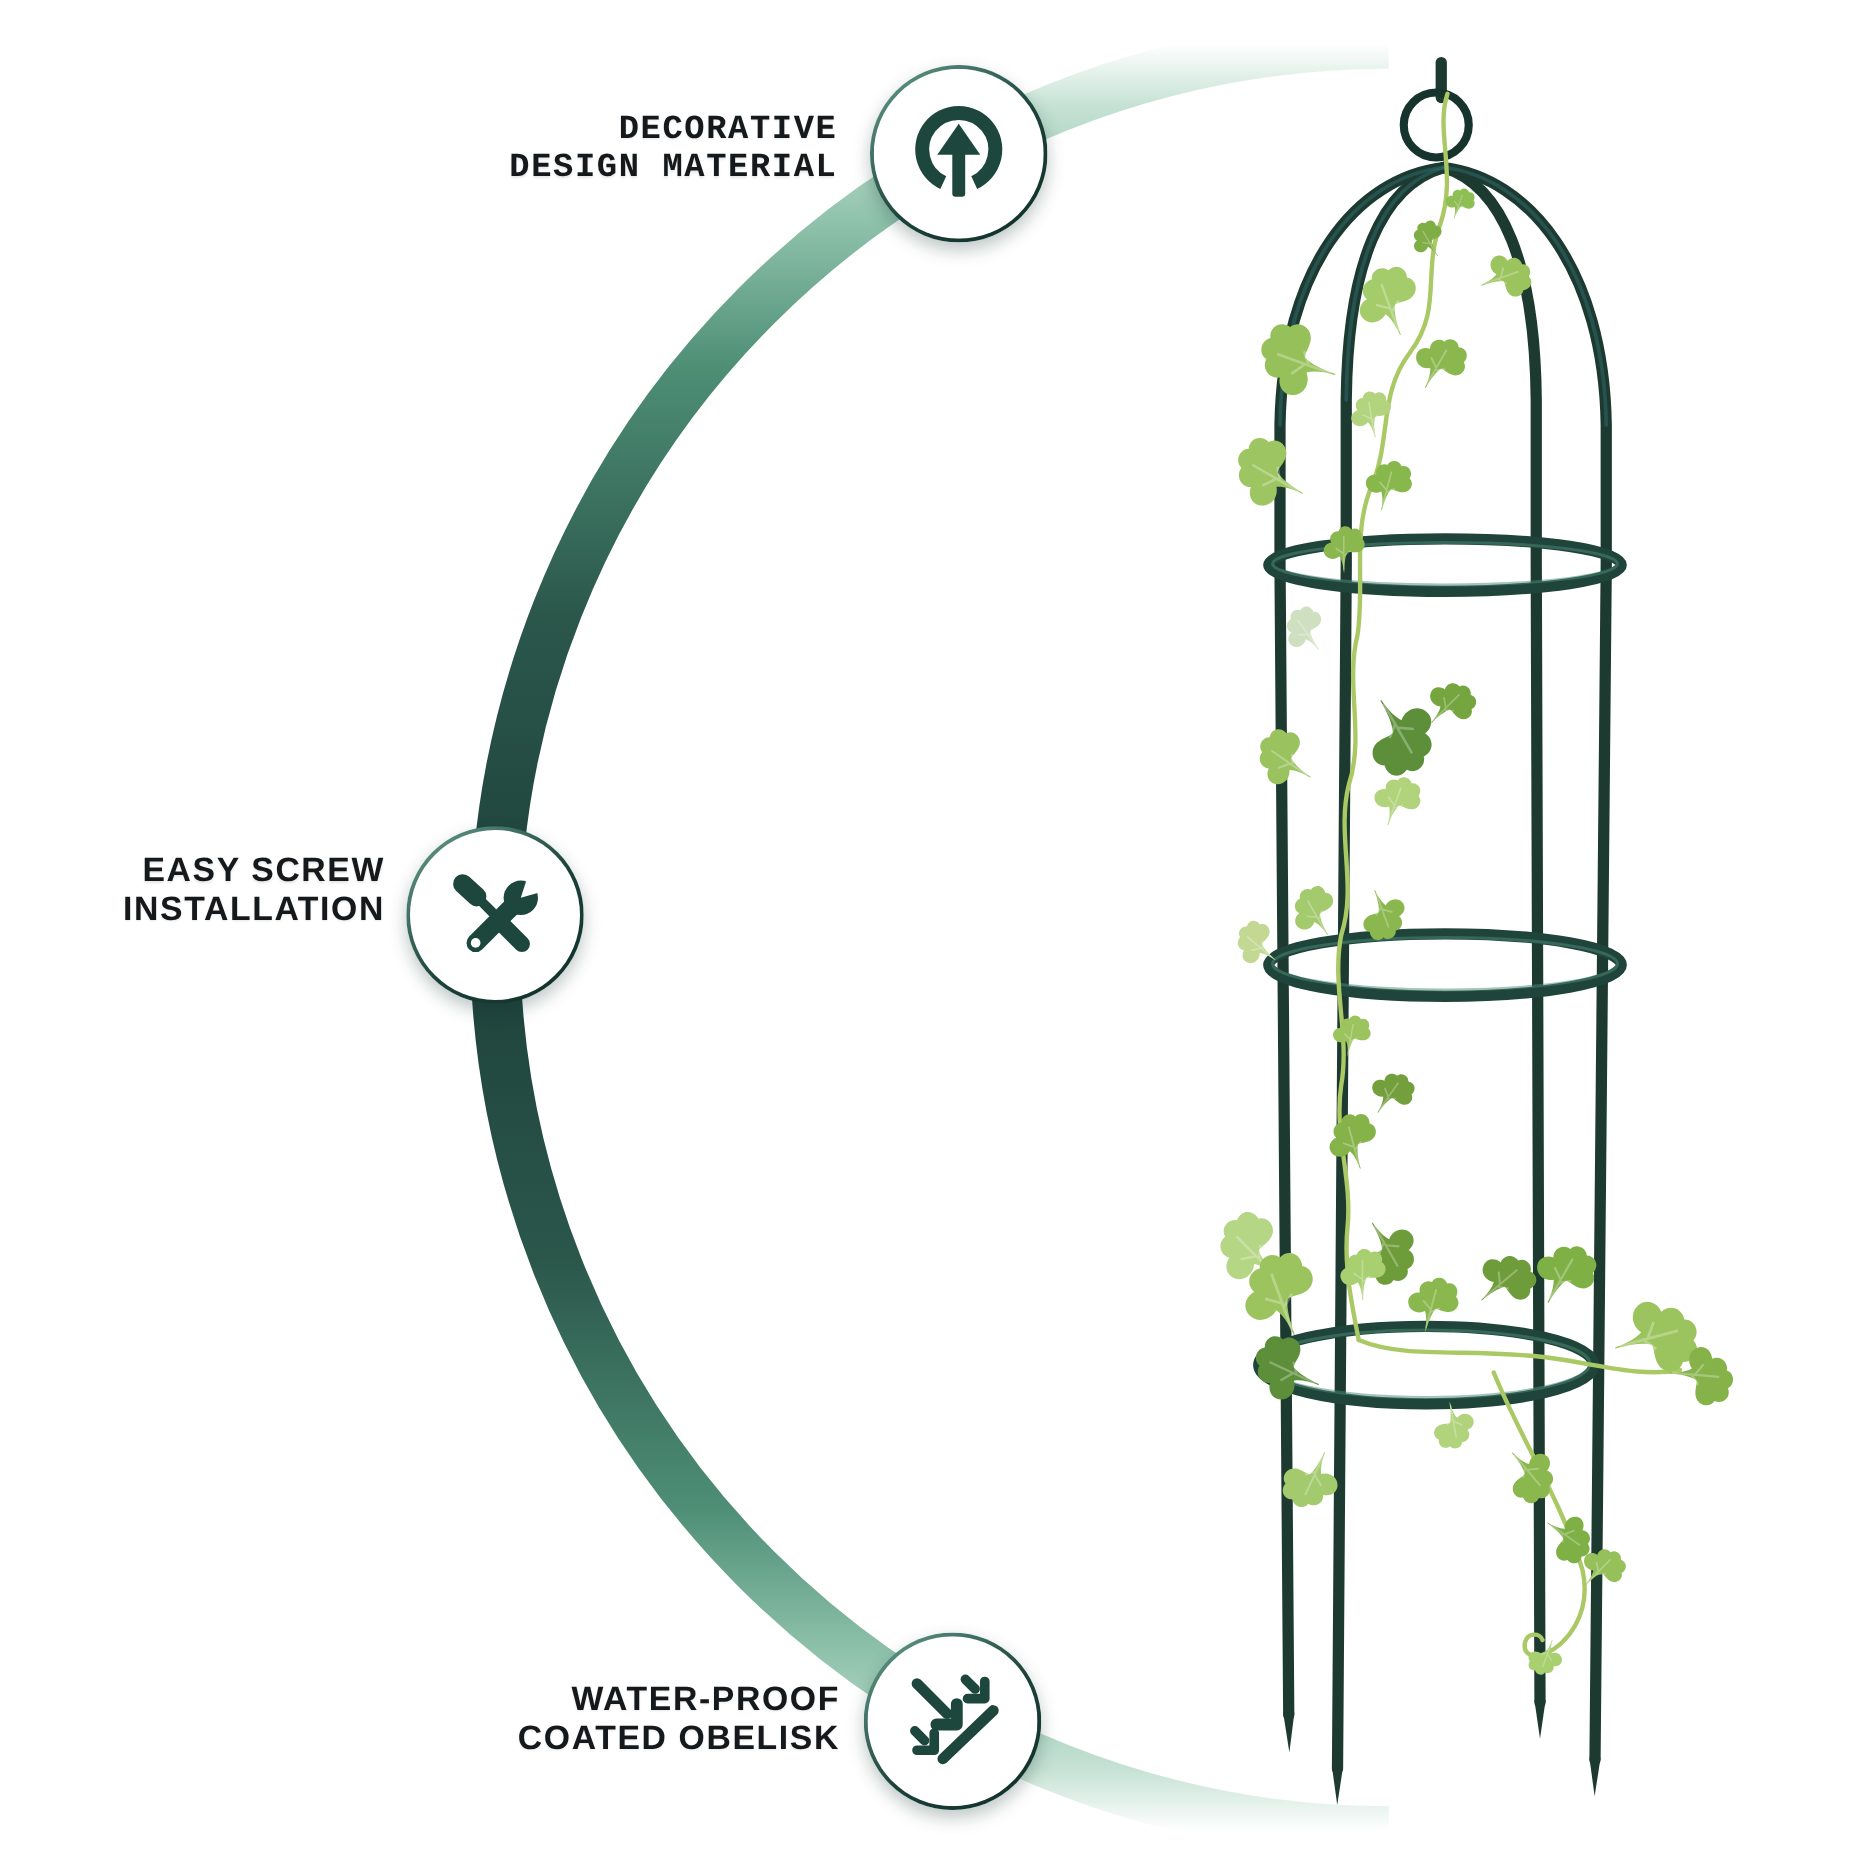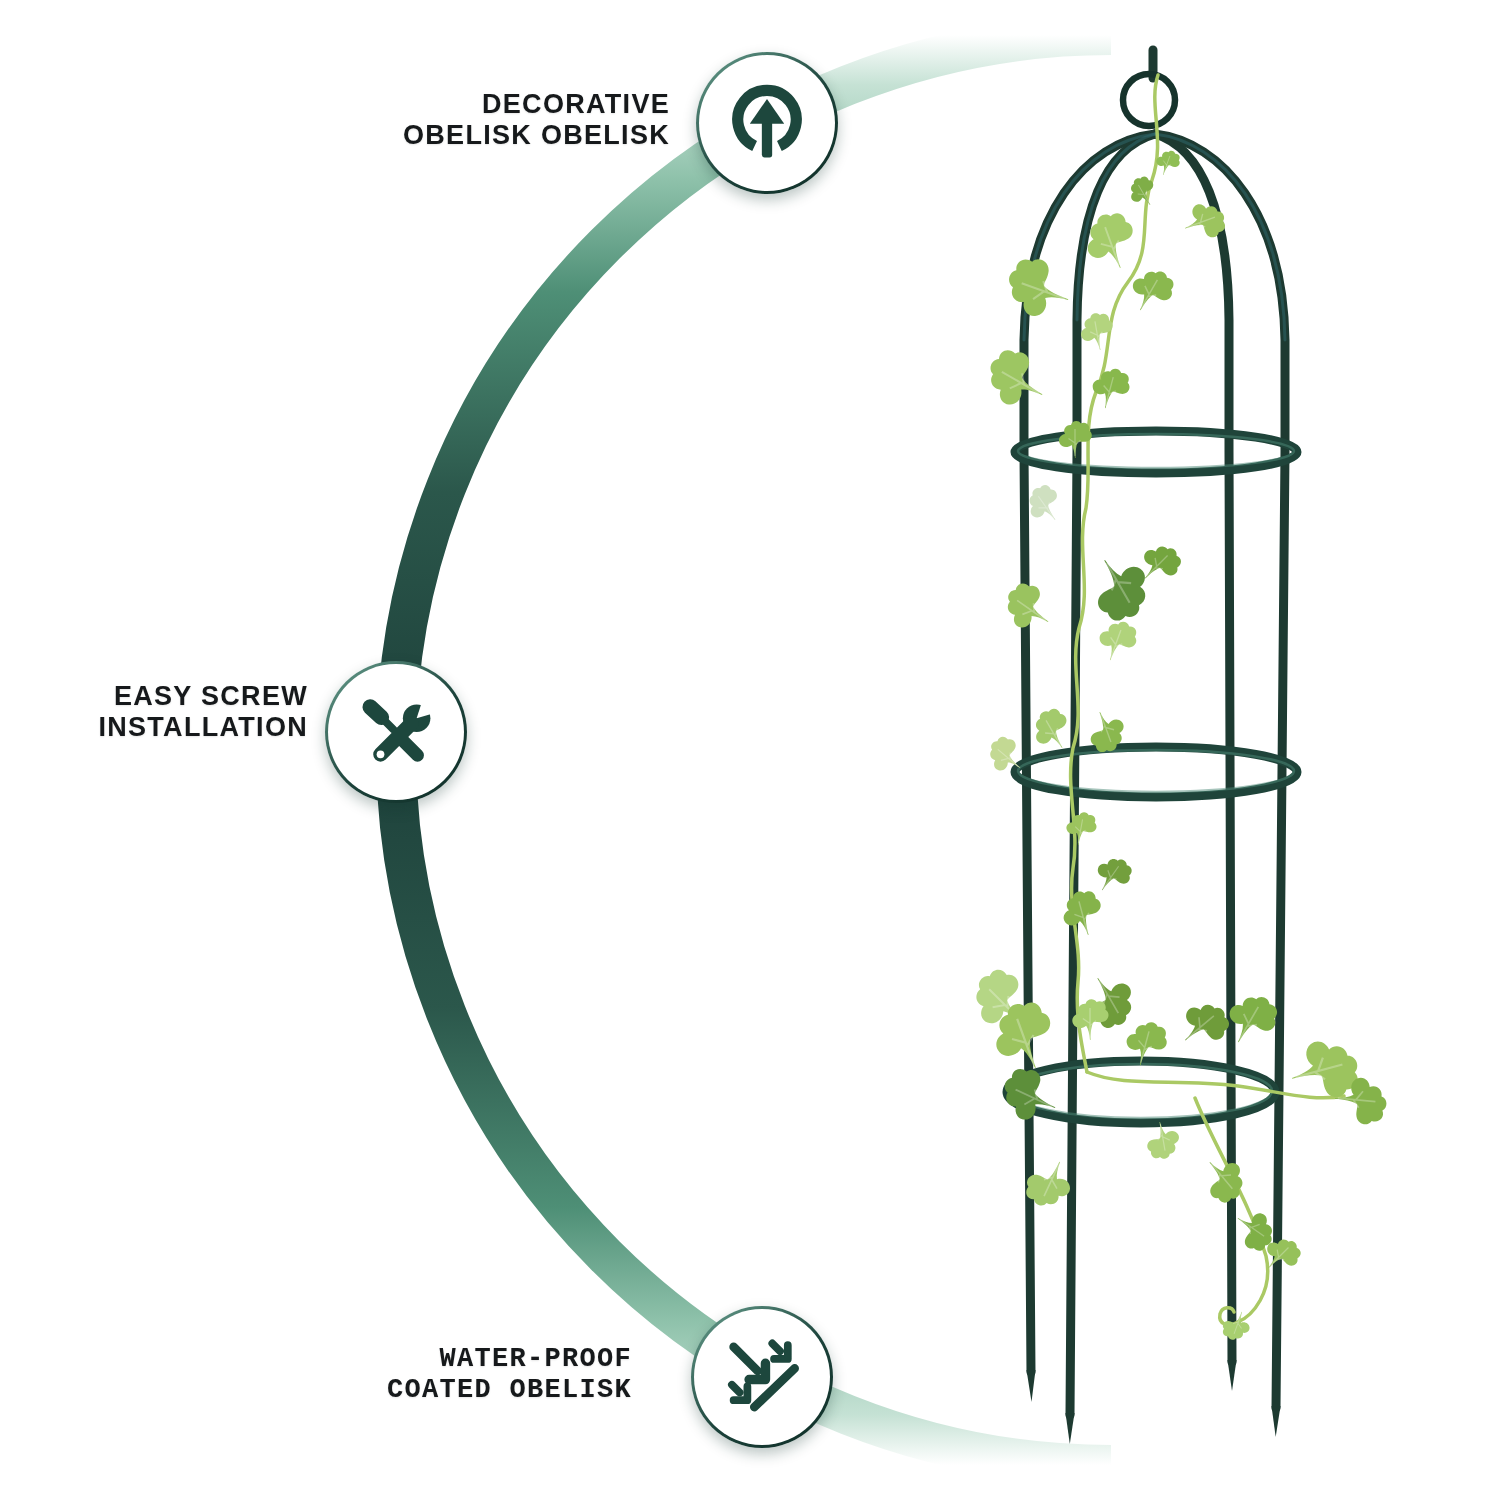--- a/index.html
+++ b/index.html
@@ -30,23 +30,23 @@
   }
   .badge svg{width:86px;height:86px;display:block;}
   .icon-stroke{stroke:var(--icon-teal,#1d473d);fill:none;}
   .icon-fill{fill:var(--icon-teal,#1d473d);}
   .vein{fill:none;stroke:rgba(255,255,255,.28);stroke-width:2.5;}
   .tube{stroke:var(--metal-green,#1d3a31);stroke-width:9;fill:none;stroke-linecap:round;}
   .tube-sheen{stroke:#2f6a70;stroke-width:3;fill:none;opacity:.5;stroke-linecap:round;}
   .ringline{stroke:#1f443a;stroke-width:9;fill:none;}
   .ring-sheen{stroke:#4d8a77;stroke-width:2.5;fill:none;opacity:.5;}
   .stem{stroke:var(--vine-green,#aac964);stroke-width:3.5;fill:none;stroke-linecap:round;}
-  .f1-label{top:89px;right:830px;}
+  .f1-label{top:89px;right:830px;font-family:Liberation Mono, monospace;}
   .f2-label{top:681px;right:1192px;}
-  .f3-label{top:1344px;right:868px;font-family:Liberation Mono, monospace;}
+  .f3-label{top:1344px;right:828px;}
   .f1-badge{left:696px;top:52px;}
   .f2-badge{left:325px;top:661px;}
   .f3-badge{left:691px;top:1306px;}
 </style>
 </head>
 <body>
 
 <div id="canvas">
 
   <svg id="scene" viewBox="0 0 1500 1500" aria-hidden="false">
@@ -214,21 +214,21 @@
           <use href="#leaf" fill="#96c15a"></use>
         </g>
       <g transform="translate(1242,1312) rotate(200) scale(0.4)">
           <use href="#leaf" fill="#a8cf70"></use>
         </g>
     </g>
   </svg>
 
   <div class="feature-label f1-label">
     <span>DECORATIVE</span>
-    <span>OBELISK OBELISK</span>
+    <span>DESIGN MATERIAL</span>
   </div>
   <div class="badge f1-badge">
     <svg viewBox="0 0 100 100">
       <path class="icon-stroke" stroke-width="13" d="M35.6,76.8 A34,34 0 1 1 64.4,76.8"></path>
       <rect class="icon-fill" x="44" y="46" width="12" height="44" rx="3"></rect>
       <polygon class="icon-fill" points="50,22 70,51 30,51"></polygon>
     </svg>
   </div>
 
   <div class="feature-label f2-label">

